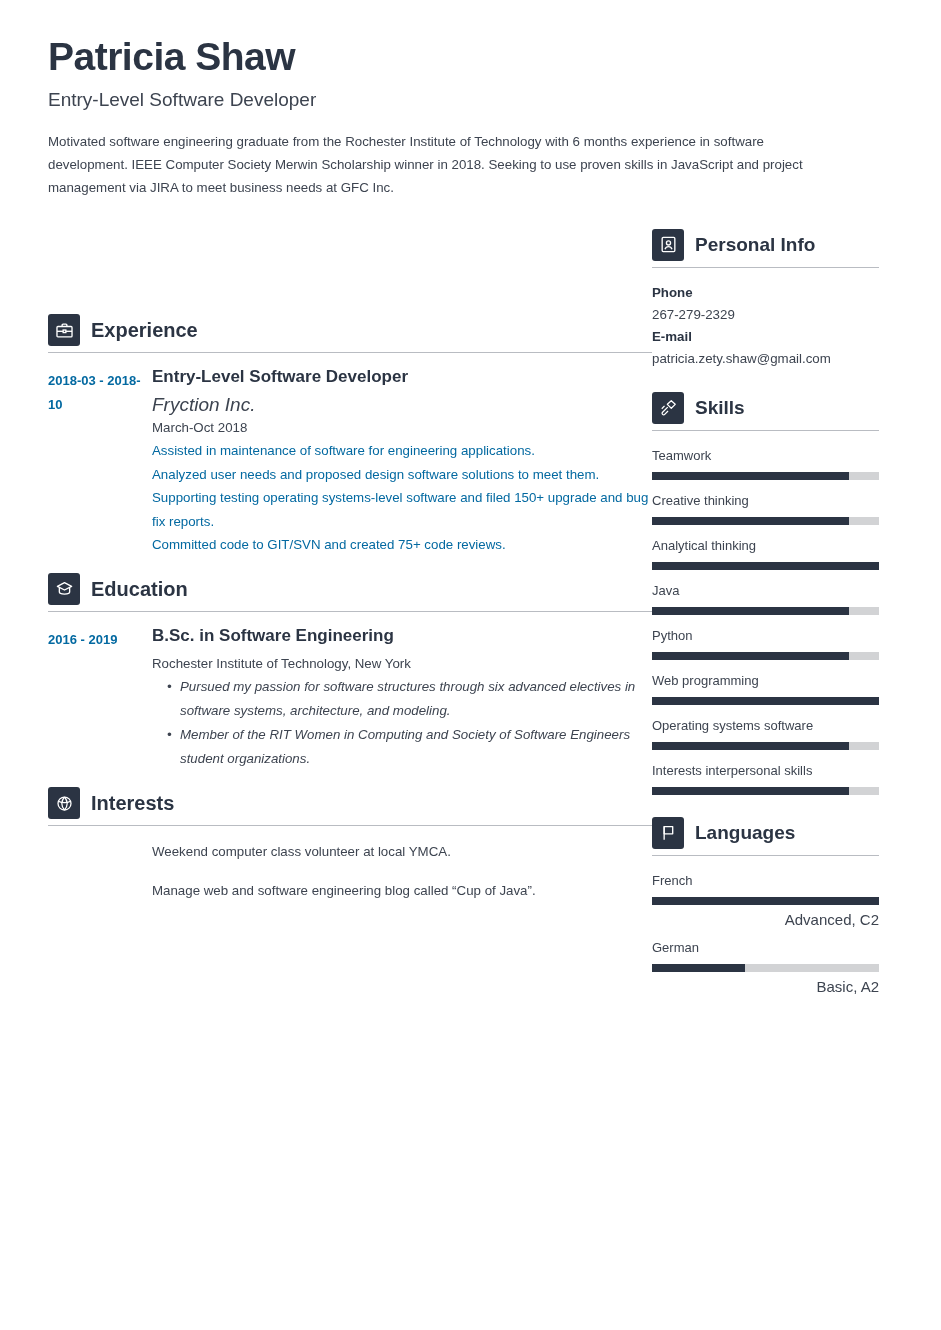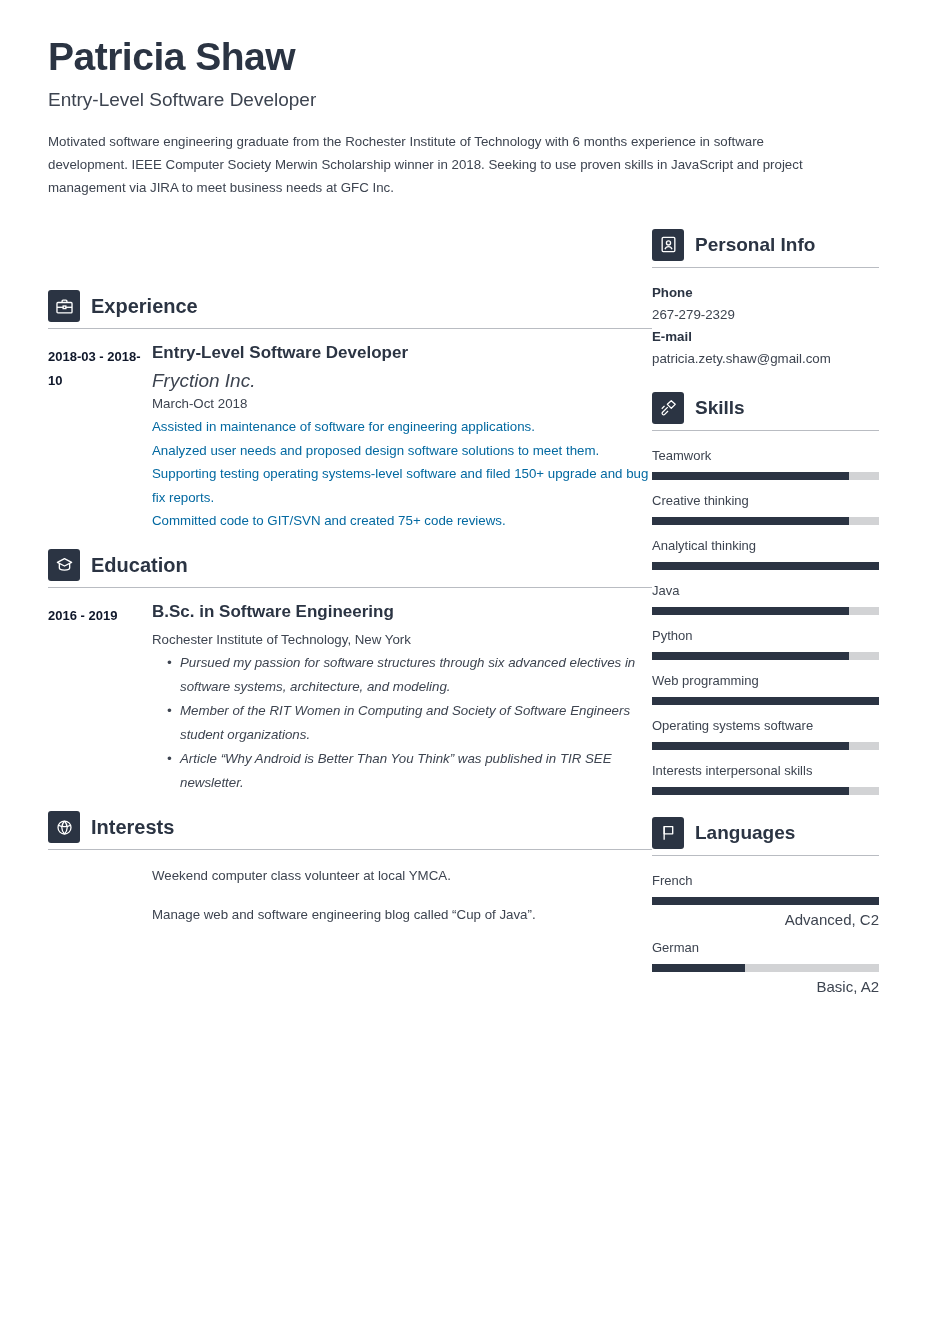--- a/index.html
+++ b/index.html
@@ -87,21 +87,21 @@
   
   .entry {
     display: flex;
     margin-bottom: 12px;
   }
   .entry-date {
     width: 104px;
     flex: 0 0 104px;
     font-size: 13px;
     font-weight: bold;
-    color: #0f172a;
+    color: #0369a1;
     line-height: 24px;
     padding-top: 2px;
   }
   .entry-body { flex: 1 1 auto; }
   .entry-title {
     font-size: 17px;
     font-weight: bold;
     color: #2b3443;
     margin: 0 0 6px 0;
     line-height: 1.2;
@@ -240,21 +240,20 @@
       </div>
 
       <div class="entry">
         <div class="entry-date">2016 - 2019</div>
         <div class="entry-body">
           <div class="entry-title">B.Sc. in Software Engineering</div>
           <div class="entry-sub">Rochester Institute of Technology, New York</div>
           <ul class="bullets">
             <li>Pursued my passion for software structures through six advanced electives in software systems, architecture, and modeling.</li>
             <li>Member of the RIT Women in Computing and Society of Software Engineers student organizations.</li>
-            <li>Article “Why Android is Better Than You Think” was published in TIR SEE newsletter.</li>
           </ul>
         </div>
       </div>
 
       <div class="section-head">
         <span class="sec-icon">
           <svg width="19" height="19" viewBox="0 0 24 24" fill="none" stroke="#ffffff" stroke-width="1.6">
             <circle cx="12" cy="12" r="8.2"></circle>
             <path d="M12 3.8c2.6 3 3.4 5.6 3.4 8.2s-.8 5.2-3.4 8.2"></path>
             <path d="M12 3.8c-2.6 3-3.4 5.6-3.4 8.2s.8 5.2 3.4 8.2"></path>

